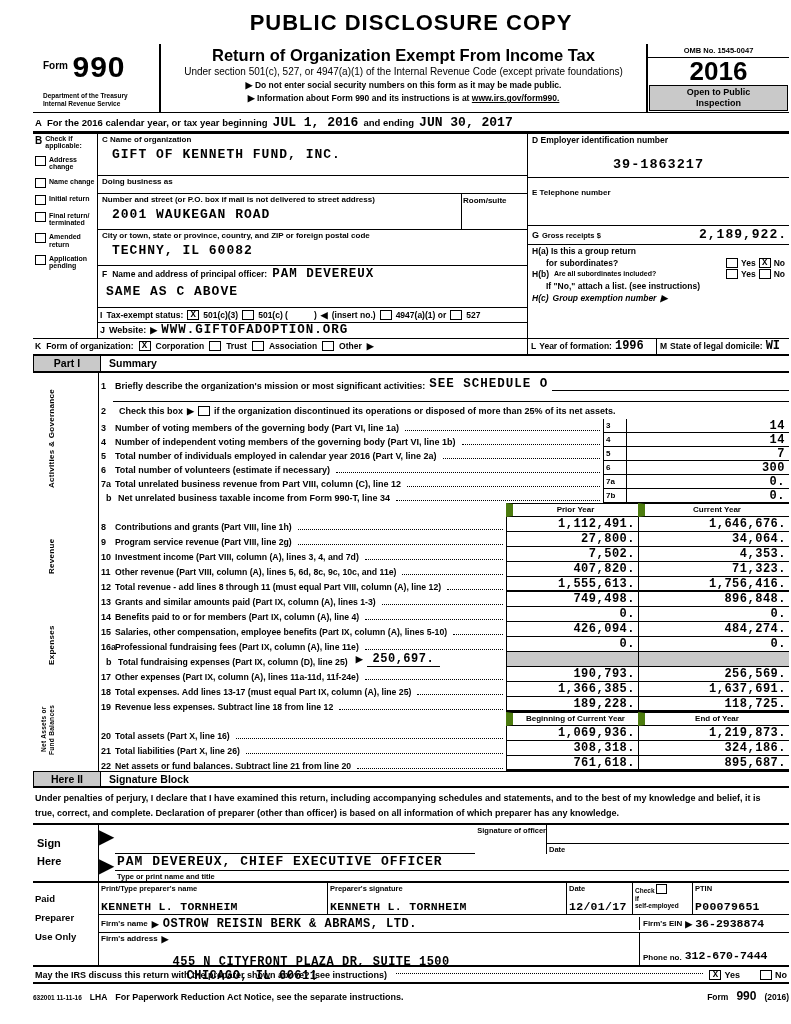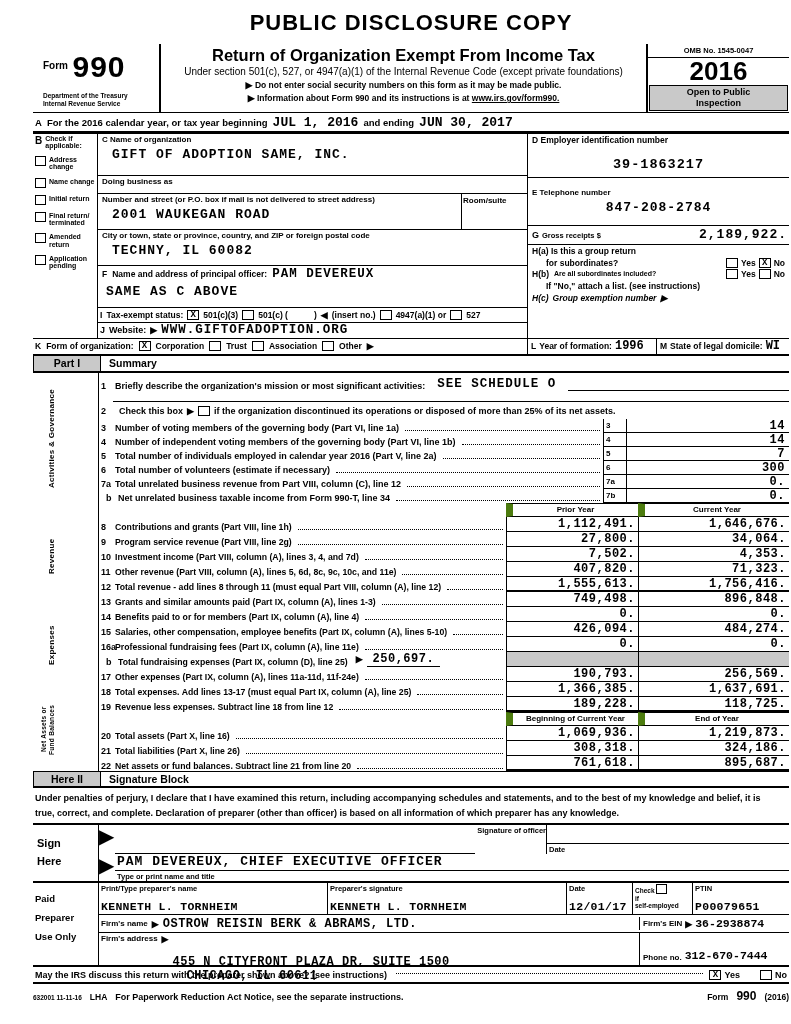--- a/index.html
+++ b/index.html
@@ -94,21 +94,21 @@
   .summary-content { border-left:1.5px solid #000; }
   .vlab { position:absolute; writing-mode:vertical-rl; transform:rotate(180deg);
           font-size:8px; font-weight:bold; letter-spacing:0.3px; left:14px;
           display:flex; align-items:center; justify-content:center; text-align:center; }
   .vlab-gov { top:4px; height:124px; }
   .vlab-rev { top:146px; height:74px; }
   .vlab-exp { top:220px; height:104px; }
   .vlab-net { top:330px; height:53px; left:4px; font-size:6.5px; width:22px; line-height:1.3; }
 
   .sline1 { height:18px; display:flex; align-items:flex-end; font-size:9px; font-weight:bold; padding-left:2px; }
-  .sline1 .mono { font-size:12.5px; letter-spacing:1px; margin:0 12px; }
+  .sline1 .mono { font-size:12.5px; letter-spacing:1px; margin:0 4px; }
   .s-underline { flex:1; border-bottom:1.5px solid #000; height:14px; }
   .sline1b { height:13px; display:flex; }
   .sline1b .s-underline2 { flex:1; border-bottom:1.5px solid #000; margin-left:14px; height:11px; }
   .sline2 { height:15px; display:flex; align-items:center; gap:4px; font-size:9px; font-weight:bold; padding-left:2px; }
   .rnum { width:14px; flex:0 0 auto; font-size:9px; font-weight:bold; }
   .rnum.indent { padding-left:5px; width:17px; }
   .crow { height:14px; display:flex; align-items:flex-end; font-size:9px; font-weight:bold; padding-left:2px; }
   .crow .rlabel { white-space:nowrap; }
   .dots { flex:1; border-bottom:1.5px dotted #000; margin:0 3px 2px 6px; min-width:10px; }
   .nbox { width:24px; flex:0 0 auto; border-left:1px solid #000; border-right:1px solid #000; border-bottom:1px solid #000;
@@ -257,21 +257,21 @@
       <div class="b-item">
             <span class="cb cb-sm"></span>
             <span>Application pending</span>
           </div>
     </div>
 
     <div class="col-mid">
       <div class="mid-r1">
         <div class="lblrow"><span class="b">C</span>
           <span>Name of organization</span></div>
-        <div class="val-line">GIFT OF ADOPTION SAME, INC.</div>
+        <div class="val-line">GIFT OF KENNETH FUND, INC.</div>
       </div>
       <div class="mid-r2 lblrow">
         <span>Doing business as</span>
       </div>
       <div class="mid-r3">
         <div class="mid-r3-main">
           <div class="lblrow">Number and street (or P.O. box if mail is not delivered to street address)</div>
           <div class="val-line">2001 WAUKEGAN ROAD</div>
         </div>
         <div class="room-cell">Room/suite</div>
@@ -316,21 +316,20 @@
       <div class="d-lbl">
         <span class="b">D</span>
         <span>Employer identification number</span>
       </div>
       <div class="d-ein">
         <span class="mono">39-1863217</span>
       </div>
       <div class="d-e">
         <div class="lblrow"><span class="b">E</span>
           <span>Telephone number</span></div>
-        <div class="val-line">847-208-2784</div>
       </div>
       <div class="d-g">
         <span class="b" style="font-size:9px;margin-right:3px;">G</span>
         <span class="d-g-lbl">Gross receipts $</span>
         <span class="mono">2,189,922.</span>
       </div>
       <div class="h-line">
         <span class="b">H(a)</span>
         <span>Is this a group return</span>
       </div>

